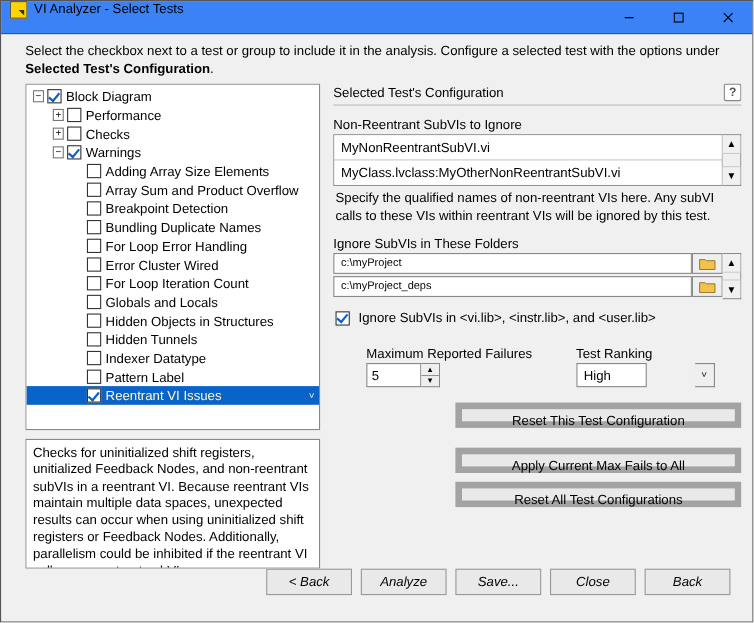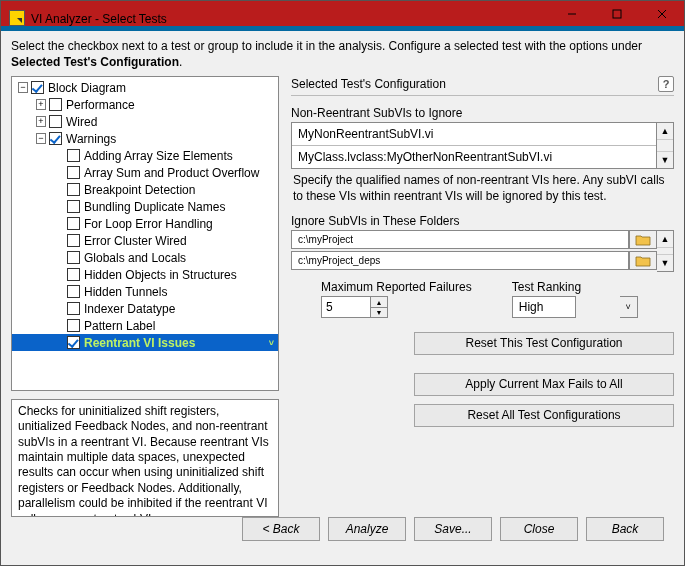--- a/index.html
+++ b/index.html
@@ -1,36 +1,36 @@
 <!DOCTYPE html>
 <html><head>
 <meta charset="utf-8">
 <style>
   * { box-sizing: border-box; }
   html, body { margin:0; padding:0; font-family: "Segoe UI", Tahoma, sans-serif; font-size:12px; color:#000; background:#fff; }
   .window { width:685px; height:566px; border:1px solid #555; background:#f0f0f0; display:flex; flex-direction:column; }
-  .titlebar { height:30px; background:#b91c1c; display:flex; align-items:flex-end; border-bottom:5px solid #0369a1; }
+  .titlebar { height:30px; background:#3b82f6; display:flex; align-items:flex-start; border-bottom:1px solid #0369a1; }
   .title-icon { width:16px; height:16px; margin:0 6px 0 8px; background:#ffd400; border:1px solid #555; position:relative; }
   .title-icon::after { content:""; position:absolute; right:2px; bottom:2px; width:0;height:0;border-left:5px solid transparent;border-top:5px solid #333; }
   .title-text { flex:1; font-size:12px; }
   .winbtns { display:flex; height:100%; }
   .winbtn { width:45px; display:flex; align-items:center; justify-content:center; font-size:13px; color:#000; }
-  .content { flex:1; padding:8px 10px 8px 10px; display:flex; flex-direction:column; overflow:hidden; }
+  .content { flex:1; padding:8px 10px 8px 22px; display:flex; flex-direction:column; overflow:hidden; }
   .intro { font-size:12px; line-height:1.3; margin-bottom:6px; }
   .intro b { font-weight:bold; }
   .columns { flex:1; display:flex; gap:12px; overflow:hidden; }
   .leftcol { width:268px; display:flex; flex-direction:column; }
   .rightcol { flex:1; display:flex; flex-direction:column; }
   .label { font-size:12px; margin-bottom:3px; display:flex; align-items:center; justify-content:space-between; }
   .help-icon { width:16px; height:16px; border:1px solid #888; border-radius:2px; display:flex; align-items:center; justify-content:center; font-weight:bold; font-size:11px; color:#555; background:#fdfdfd; }
   .treebox { flex:1; border:1px solid #888; background:#fff; overflow:hidden; position:relative; }
   .tree-scroll { position:absolute; inset:0; overflow-y:scroll; }
   .tree { padding:2px 0; }
   .tree-row { display:flex; align-items:center; height:17px; padding-right:4px; white-space:nowrap; }
-  .tree-row.selected { background:#0a63c9; color:#bef264;font-weight:bold; }
+  .tree-row.selected { background:#0a63c9; color:#fef9c3; }
   .twisty { width:12px; height:12px; display:inline-flex; align-items:center; justify-content:center; margin-right:1px; }
   .expander { width:11px; height:11px; border:1px solid #777; display:inline-flex; align-items:center; justify-content:center; font-size:9px; line-height:1; margin-right:2px; background:#fff; color:#000; }
   .chk { width:13px; height:13px; border:1px solid #333; margin-right:4px; display:inline-flex; align-items:center; justify-content:center; background:#fff; }
   .chk.checked::after { content:""; width:8px; height:4px; border-left:2px solid #0a63c9; border-bottom:2px solid #0a63c9; transform:rotate(-50deg) translate(0px,-1px); }
   .tree-row.selected .chk.checked::after { border-color:#0a63c9; }
   .tree-label { font-size:12px; }
   .indent { display:inline-block; }
   .descbox { height:118px; border:1px solid #888; background:#fff; margin-top:8px; padding:4px 6px; overflow:hidden; font-size:12px; line-height:1.28; }
   .rightinner { flex:1; border-top:1px solid #bbb; padding-top:8px; display:flex; flex-direction:column; }
   .section-label { font-size:12px; margin-bottom:2px; margin-top:2px; }
@@ -53,21 +53,21 @@
   .configrow { display:flex; gap:40px; margin:6px 0 10px 30px; align-items:flex-start; }
   .cfgcol { display:flex; flex-direction:column;justify-content:center; }
   .spinner { display:flex; }
   .spinner input { width:50px; height:22px; border:1px solid #888; font-size:12px; padding:0 4px; }
   .spinner .spins { width:17px; border:1px solid #888; border-left:none; display:flex; flex-direction:column; }
   .spinner .sp { flex:1; display:flex; align-items:center; justify-content:center; font-size:7px; background:#efefef; }
   .spinner .sp:first-child { border-bottom:1px solid #888; }
   .combo { display:flex;gap:44px; }
   .combo .val { width:64px; height:22px; border:1px solid #888; background:#fff; padding:3px 6px; font-size:12px; }
   .combo .dd { width:18px; border:1px solid #888; border-left:none; background:#efefef; display:flex; align-items:center; justify-content:center; font-size:9px; }
-  .widebtn { display:block; width:260px; margin:4px 0 4px auto; height:23px; border:1px solid #a3a3a3; background:#e9e9e9; font-size:12px; text-align:center; line-height:21px; }
+  .widebtn { display:block; width:260px; margin:4px 0 4px auto; height:23px; border:6px solid #a3a3a3; background:#e9e9e9; font-size:12px; text-align:center; line-height:21px; }
   .widebtn.first { margin-bottom:14px; }
   .footer { height:40px; display:flex; justify-content:flex-end; gap:8px; padding:0 10px;font-style:italic; }
   .fbtn { width:78px; height:24px; border:1px solid #999; background:#e9e9e9; font-size:12px; display:flex; align-items:center; justify-content:center; }
   ::-webkit-scrollbar { width:17px; }
   ::-webkit-scrollbar-track { background:#f0f0f0; border-left:1px solid #ccc; }
   ::-webkit-scrollbar-thumb { background:#cdcdcd; border:1px solid #aaa; }
   ::-webkit-scrollbar-button { background:#f0f0f0; height:17px; border:1px solid #ccc; }
 </style>
 </head>
 <body>
@@ -123,21 +123,21 @@
                   </span>
                   <span class="chk"></span>
                   <span class="tree-label">Performance</span>
                 </div>
                 <div class="tree-row">
                   <span class="indent" style="width: 24px;"></span>
                   <span class="twisty">
                     <span class="expander">+</span>
                   </span>
                   <span class="chk"></span>
-                  <span class="tree-label">Wired</span>
+                  <span class="tree-label">Checks</span>
                 </div>
                 <div class="tree-row">
                   <span class="indent" style="width: 24px;"></span>
                   <span class="twisty">
                     <span class="expander">−</span>
                   </span>
                   <span class="chk checked"></span>
                   <span class="tree-label">Warnings</span>
                 </div>
                 <div class="tree-row">
@@ -168,20 +168,26 @@
                   <span class="indent" style="width: 42px;"></span>
                   <span class="twisty"></span>
                   <span class="chk"></span>
                   <span class="tree-label">For Loop Error Handling</span>
                 </div>
                 <div class="tree-row">
                   <span class="indent" style="width: 42px;"></span>
                   <span class="twisty"></span>
                   <span class="chk"></span>
                   <span class="tree-label">Error Cluster Wired</span>
+                </div>
+                <div class="tree-row">
+                  <span class="indent" style="width: 42px;"></span>
+                  <span class="twisty"></span>
+                  <span class="chk"></span>
+                  <span class="tree-label">For Loop Iteration Count</span>
                 </div>
                 <div class="tree-row">
                   <span class="indent" style="width: 42px;"></span>
                   <span class="twisty"></span>
                   <span class="chk"></span>
                   <span class="tree-label">Globals and Locals</span>
                 </div>
                 <div class="tree-row">
                   <span class="indent" style="width: 42px;"></span>
                   <span class="twisty"></span>
@@ -259,20 +265,24 @@
                 </div>
               </div>
             </div>
             <div class="vscroll">
               <div class="arrow">▲</div>
               <div class="track"></div>
               <div class="arrow">▼</div>
             </div>
           </div>
 
+          <div class="chkline">
+            <span class="chk checked"></span>
+            <span>Ignore SubVIs in &lt;vi.lib&gt;, &lt;instr.lib&gt;, and &lt;user.lib&gt;</span>
+          </div>
 
           <div class="configrow">
             <div class="cfgcol">
               <span class="section-label">Maximum Reported Failures</span>
               <div class="spinner">
                 <input value="5" style="">
                 <div class="spins">
                   <div class="sp">▲</div>
                   <div class="sp">▼</div>
                 </div>

